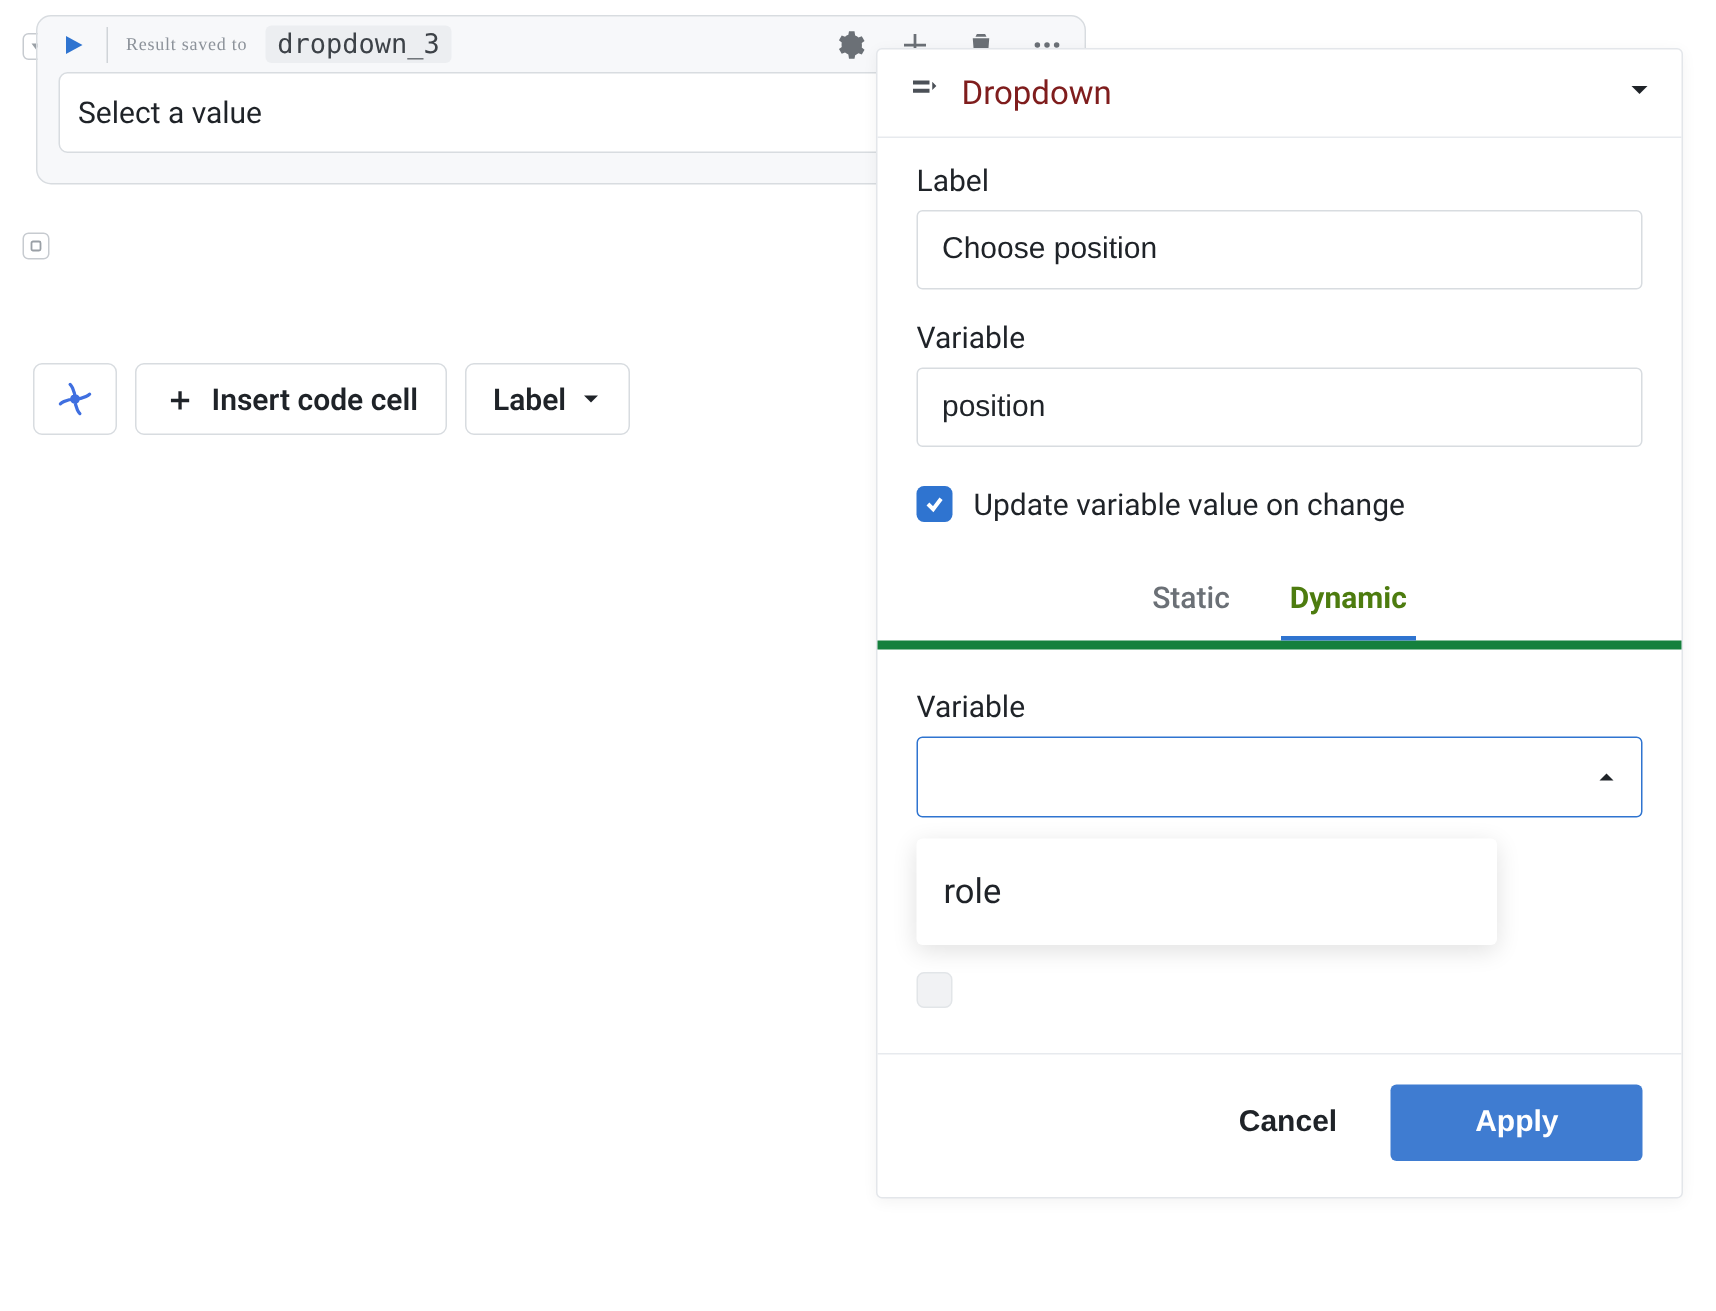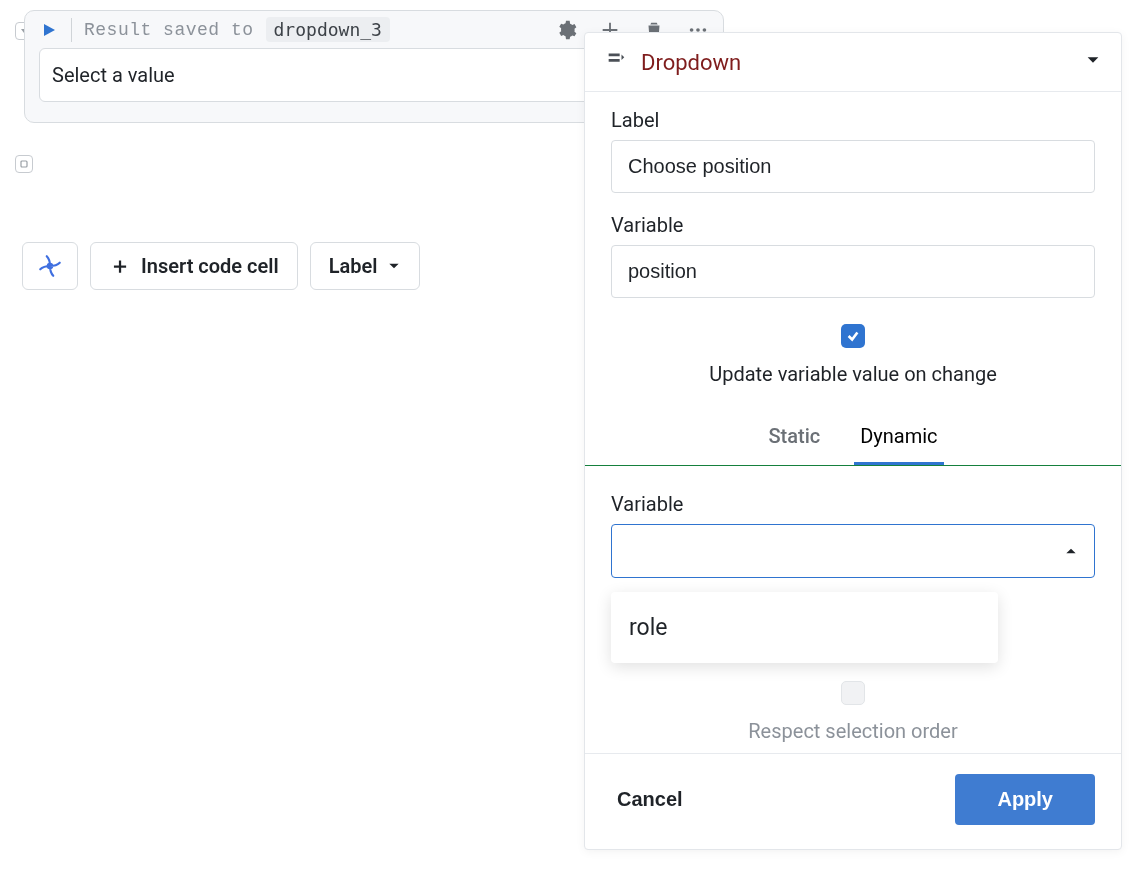--- a/index.html
+++ b/index.html
@@ -33,23 +33,23 @@
   .run-btn {
     width: 20px; height: 20px;
     display: inline-flex; align-items: center; justify-content: center;
     cursor: pointer;
   }
   .run-btn svg { fill: #2f74d0; }
   .divider-v {
     width: 1px; height: 24px; background: #d0d4d8;
   }
   .result-text {
-    font-family: Liberation Mono, monospace;
+    font-family: Liberation Serif, serif;
     color: #8c929a;
-    font-size: 18px;
+    font-size: 12px;
     letter-spacing: .5px;
   }
   .result-var {
     font-family: ui-monospace, SFMono-Regular, Menlo, monospace;
     background: #eceef1;
     color: #3d4248;
     border-radius: 4px;
     padding: 2px 8px;
     font-size: 18px;
   }
@@ -168,51 +168,50 @@
     font-size: 20px;
     color: #1f2328;
     background: #fff;
   }
   .check-row {
     display: flex;
     align-items: center;
     gap: 14px;
     padding: 22px 26px 10px 26px;
     font-size: 20px;
-    flex-direction: column;
   }
   .checkbox {
     width: 24px; height: 24px;
     border-radius: 5px;
     display: inline-flex; align-items:center; justify-content:center;
     cursor: pointer;
   }
   .checkbox.checked { background: #2f74d0; }
   .checkbox.checked svg { stroke:#fff; stroke-width:3; fill:none; }
   .checkbox.unchecked { background:#f1f2f4; border:1px solid #e2e5e8; }
   .check-row.disabled { color:#8c929a; }
 
   .tabs {
     display: flex;
     justify-content: center;
     gap: 28px;
-    border-bottom: 1px solid #15803d;
+    border-bottom: 6px solid #15803d;
     margin-top: 14px;
   }
   .tab {
     padding: 14px 6px;
     font-size: 20px;
     color: #6b7076;
     cursor: pointer;
     border-bottom: 3px solid transparent;
     font-weight: 500;
   }
   .tab.active {
-    color: #000000;
-    font-weight: 400;
+    color: #4d7c0f;
+    font-weight: 700;
     border-bottom-color: #2f74d0;
     text-align: right;
   }
 
   .select-box {
     width: 100%;
     border: 1px solid #2f74d0;
     border-radius: 4px;
     padding: 14px 16px;
     font-size: 20px;
@@ -236,39 +235,40 @@
   .select-option {
     padding: 16px 18px;
     font-size: 23px;
     cursor: pointer;
   }
 
   .panel-footer {
     border-top: 1px solid #e7eaee;
     padding: 20px 26px 24px 26px;
     display: flex;
-    justify-content: space-between;
+    justify-content: flex-end;
     gap: 30px;
+    margin-top: 20px;
   }
   .link-btn {
     font-size: 20px;
     font-weight: 700;
     color: #1f2328;
     background: none;
     border: none;
     cursor: pointer;
   }
   .primary-btn {
     font-size: 20px;
     font-weight: 700;
     color: #fff;
     background: #3f7cd1;
     border: none;
     border-radius: 4px;
-    padding: 14px 42px;
+    padding: 14px 56px;
     cursor: pointer;
   }
 </style>
 </head>
 <body>
 
 <div class="gutter-badge top">
   <svg viewBox="0 0 10 10">
       <path d="M2 3h6L5 7z"></path>
     </svg>
@@ -387,20 +387,19 @@
           </svg>
       </span>
     </div>
     <div class="select-popup">
       <div class="select-option">role</div>
     </div>
   </div>
 
   <div class="check-row disabled" style="padding-top:14px;">
     <span class="checkbox unchecked"></span>
-    <span>Respect selection order</span>
   </div>
 
   <div class="panel-footer">
     <button class="link-btn">Cancel</button>
     <button class="primary-btn">Apply</button>
   </div>
 </div>
 
 </body></html>

